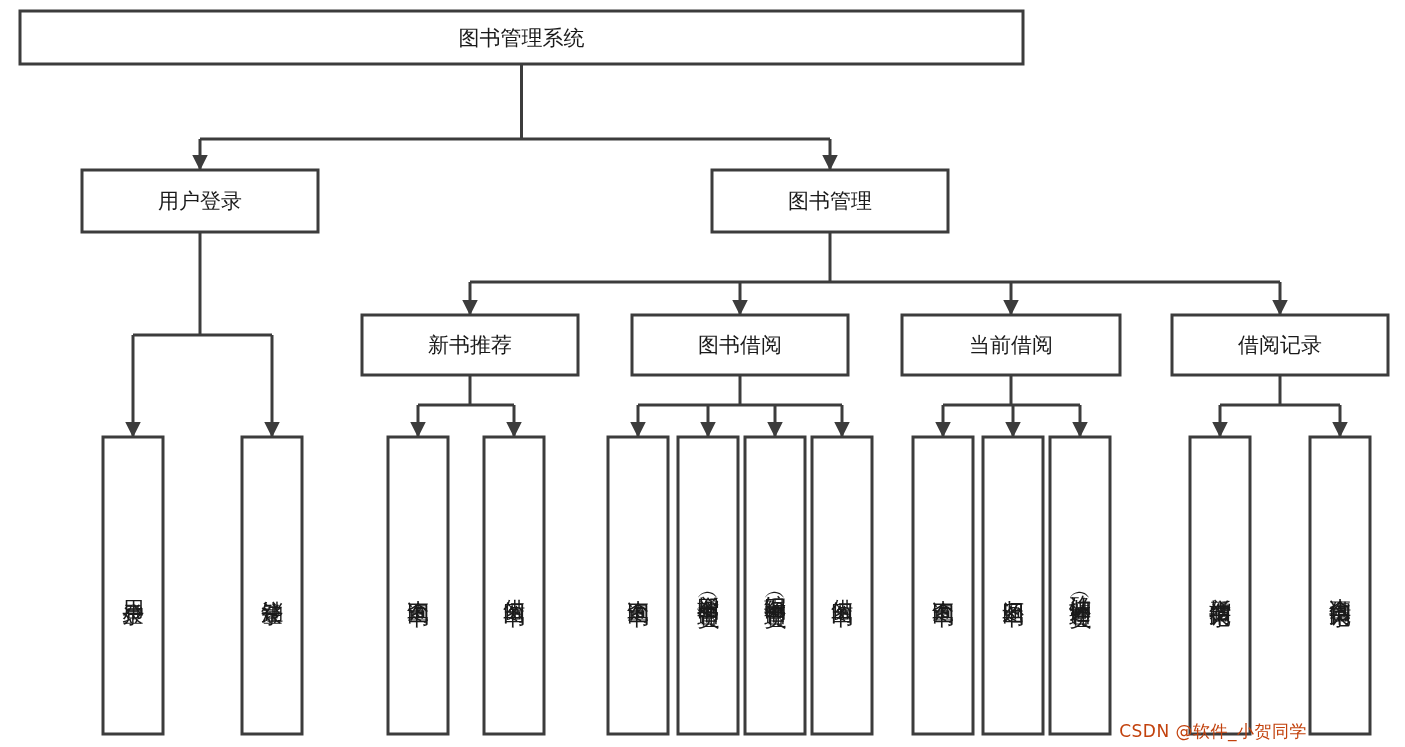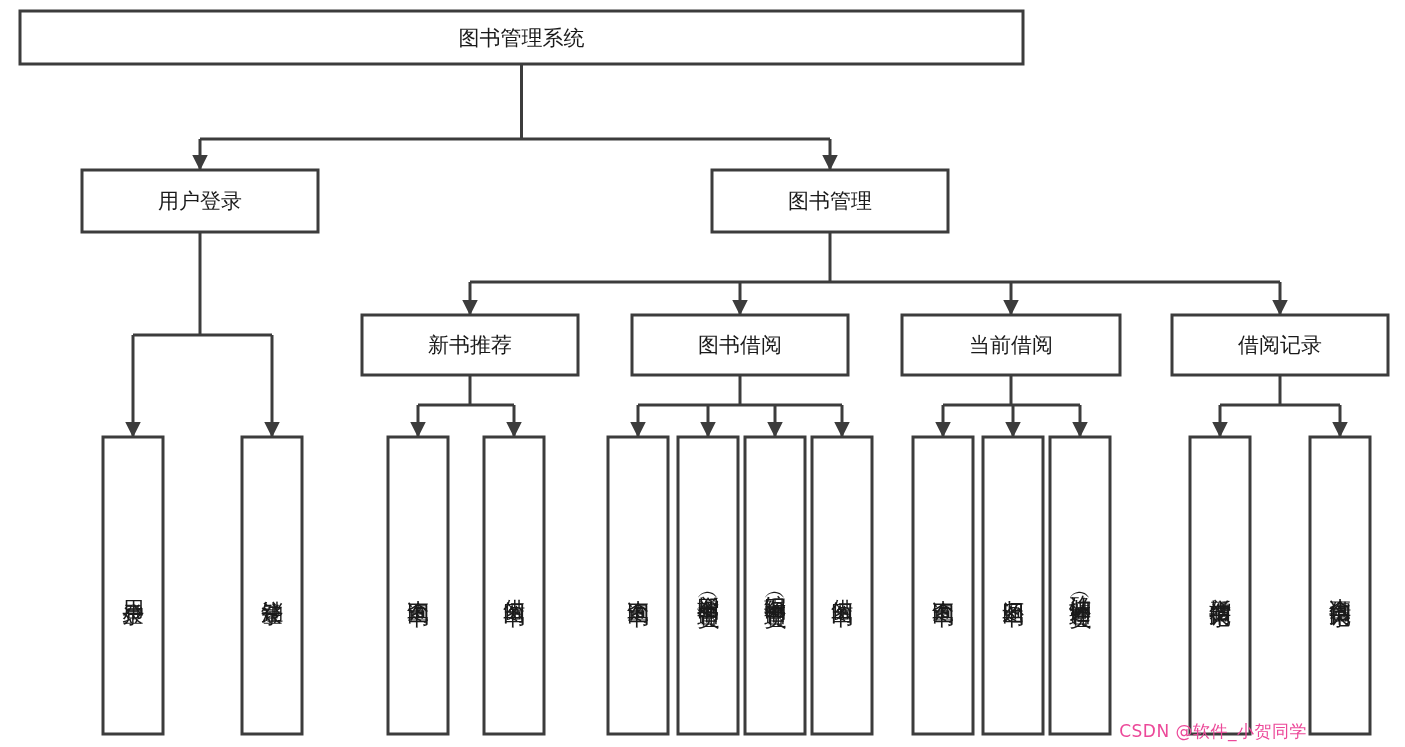--- a/index.html
+++ b/index.html
@@ -34,21 +34,21 @@
     letter-spacing:2px;
     color:#1a1a1a;
     white-space:nowrap;
     text-align:center;
   }
   .watermark{
     position:absolute;
     right:8px;bottom:4px;
     font-family:"DejaVu Sans","Liberation Sans",sans-serif;
     font-size:17px;
-    color:#ec4899;
+    color:#c2410c;
     letter-spacing:0.5px;
     white-space:nowrap;
   }
 </style>
 </head>
 <body>
 
 <div id="stage">
 
   <svg id="diagram" viewBox="0 0 1405 747">

